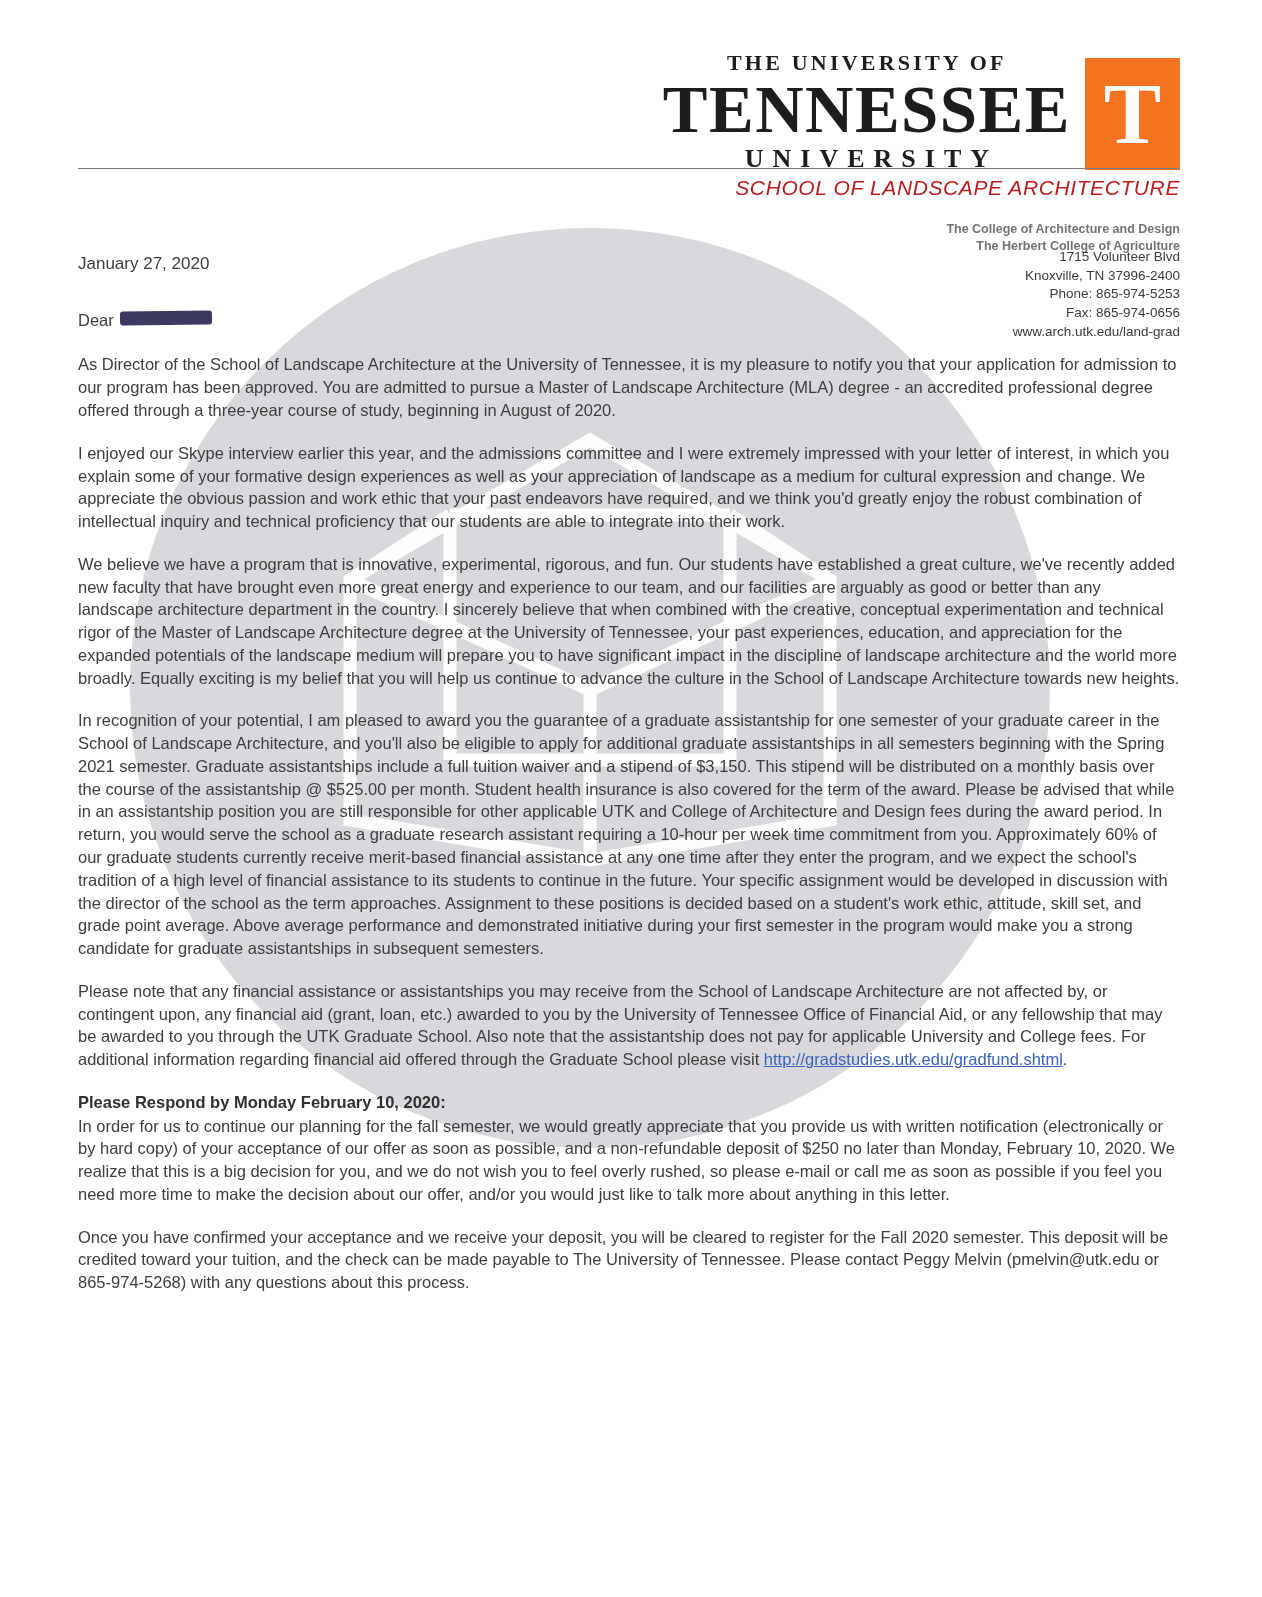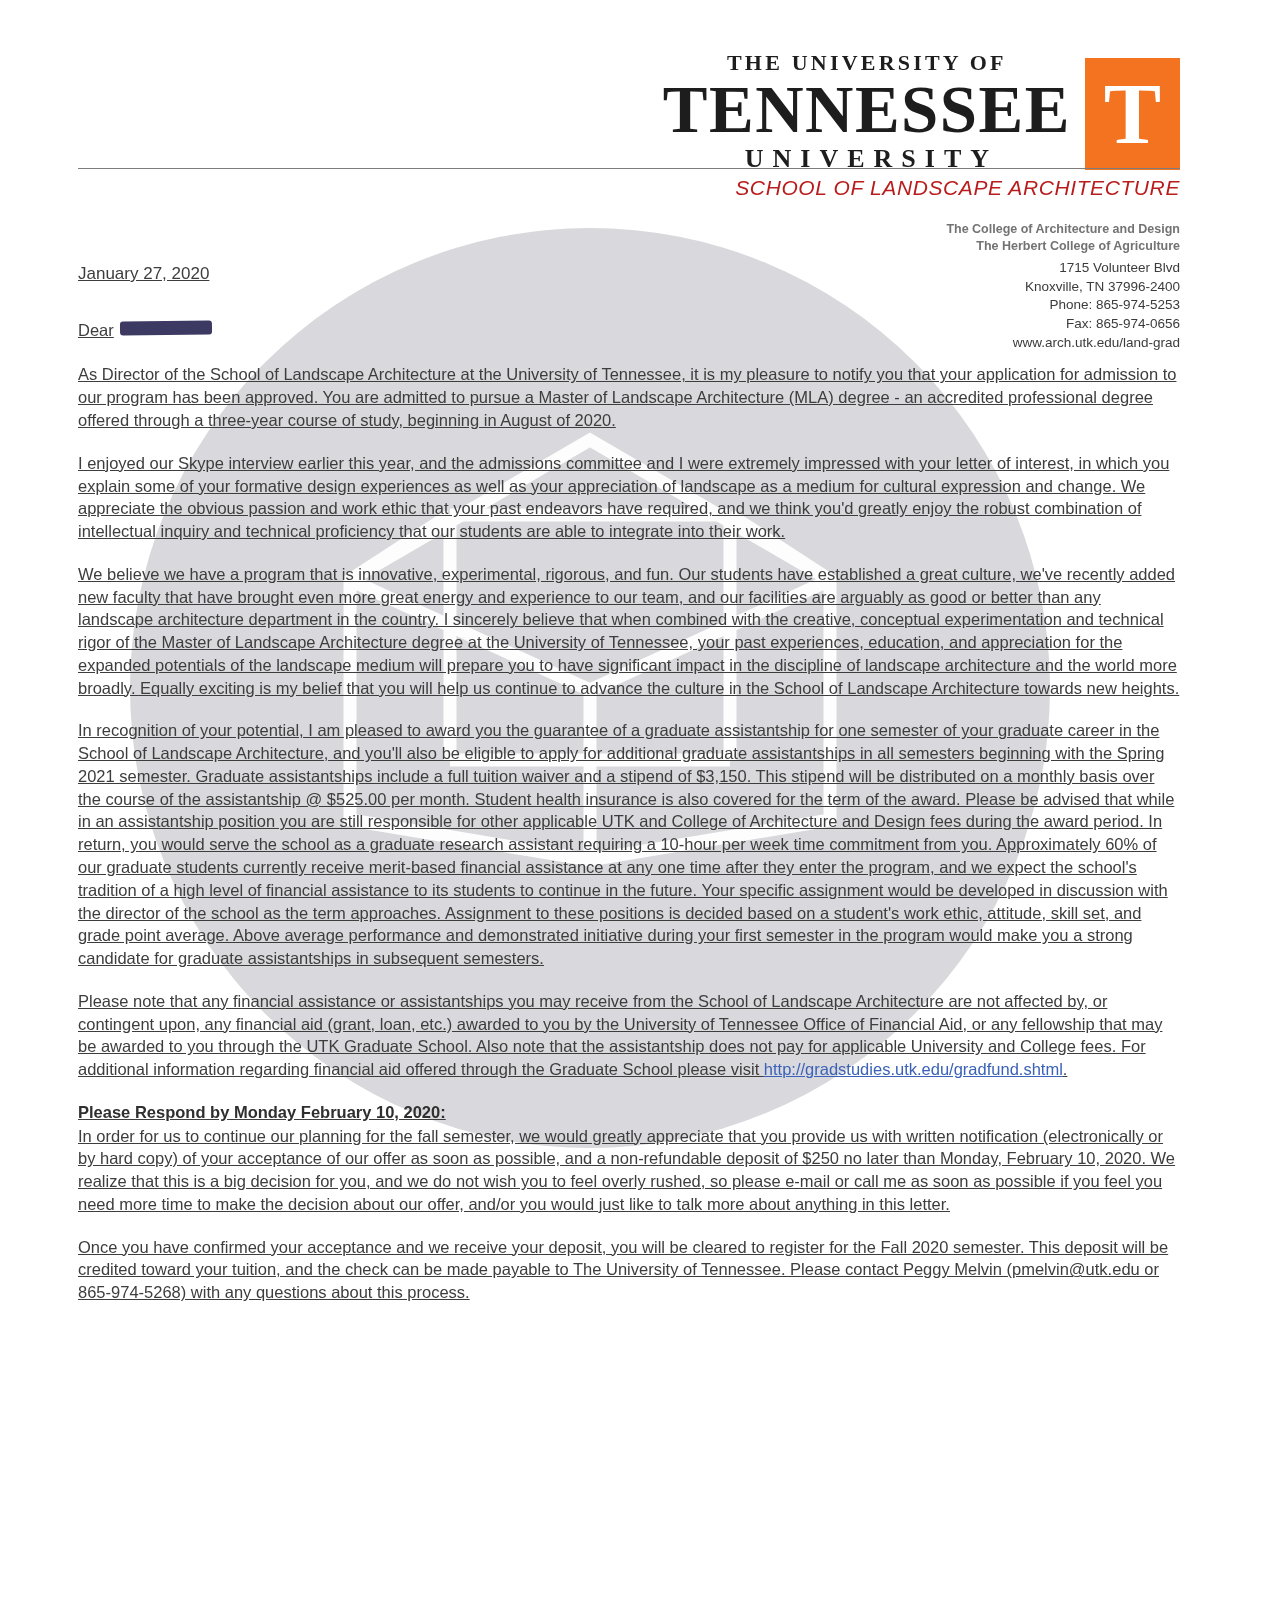--- a/index.html
+++ b/index.html
@@ -121,38 +121,37 @@
     text-align: right;
     font-size: 12.5px;
     font-weight: bold;
     color: #737373;
     line-height: 1.32;
     margin-top: 15px;
   }
   .contact-lines {
     position: absolute;
     right: 82px;
-    top: 259px;
+    top: 248px;
     text-align: right;
     font-size: 13.5px;
     color: #3b3b3b;
     line-height: 1.38;
   }
 
   
   .letter {
     position: absolute;
     left: 78px;
-    top: 262px;
+    top: 252px;
     width: 1102px;
     z-index: 3;
     font-size: 16.5px;
     line-height: 1.38;
     color: #3d3d3d;
-    text-decoration: underline;
   }
   .date {
     font-size: 17px;
     margin-bottom: 34px;
   }
   .addr-block {
     position: relative;
     height: 92px;
     margin-bottom: 8px;
   }

